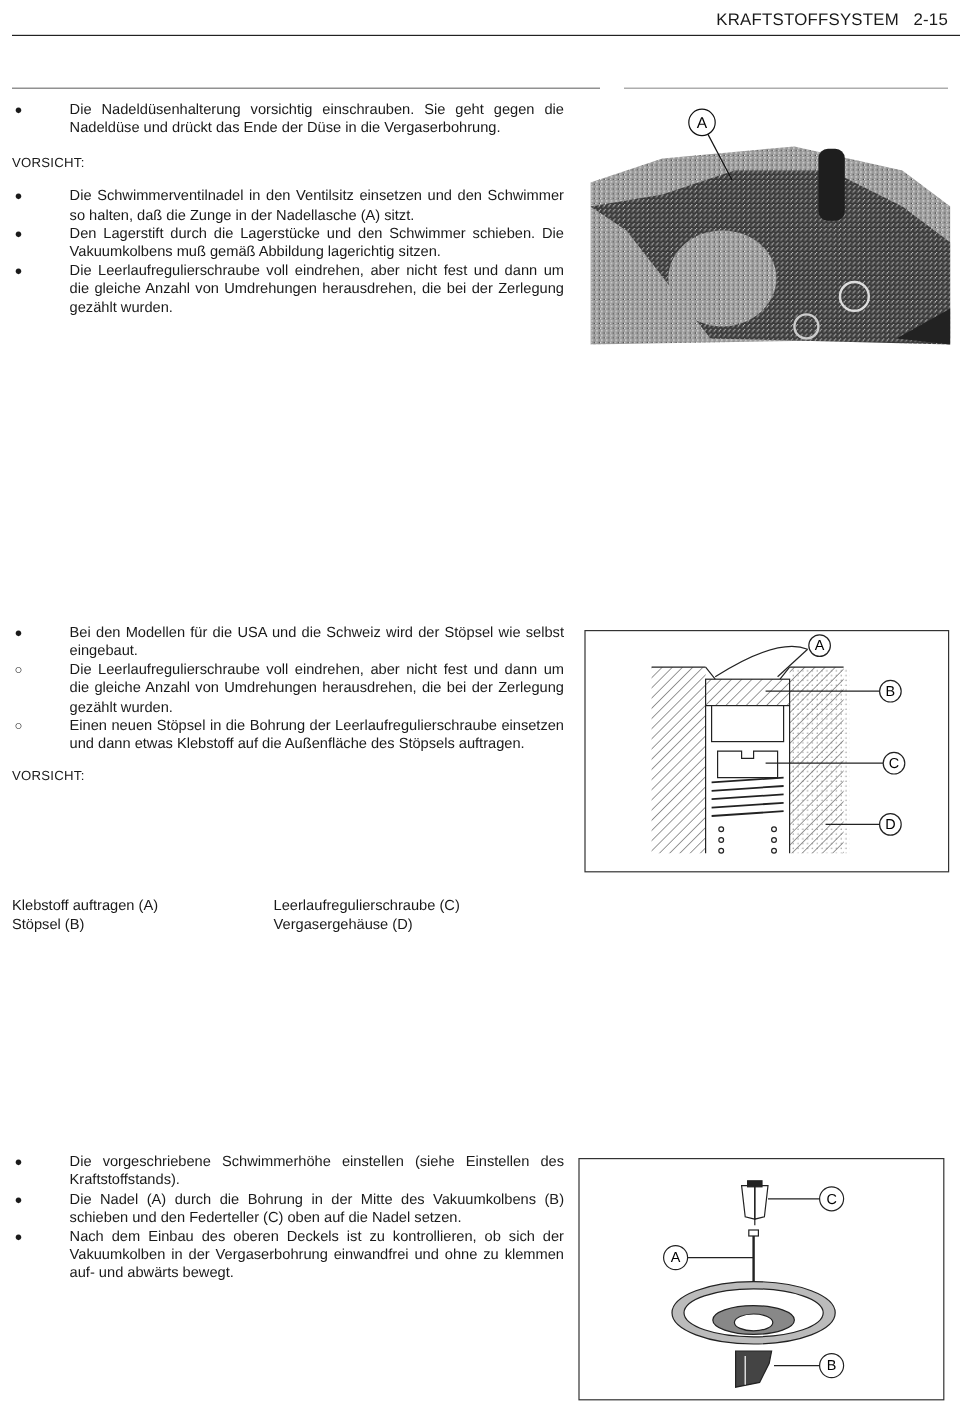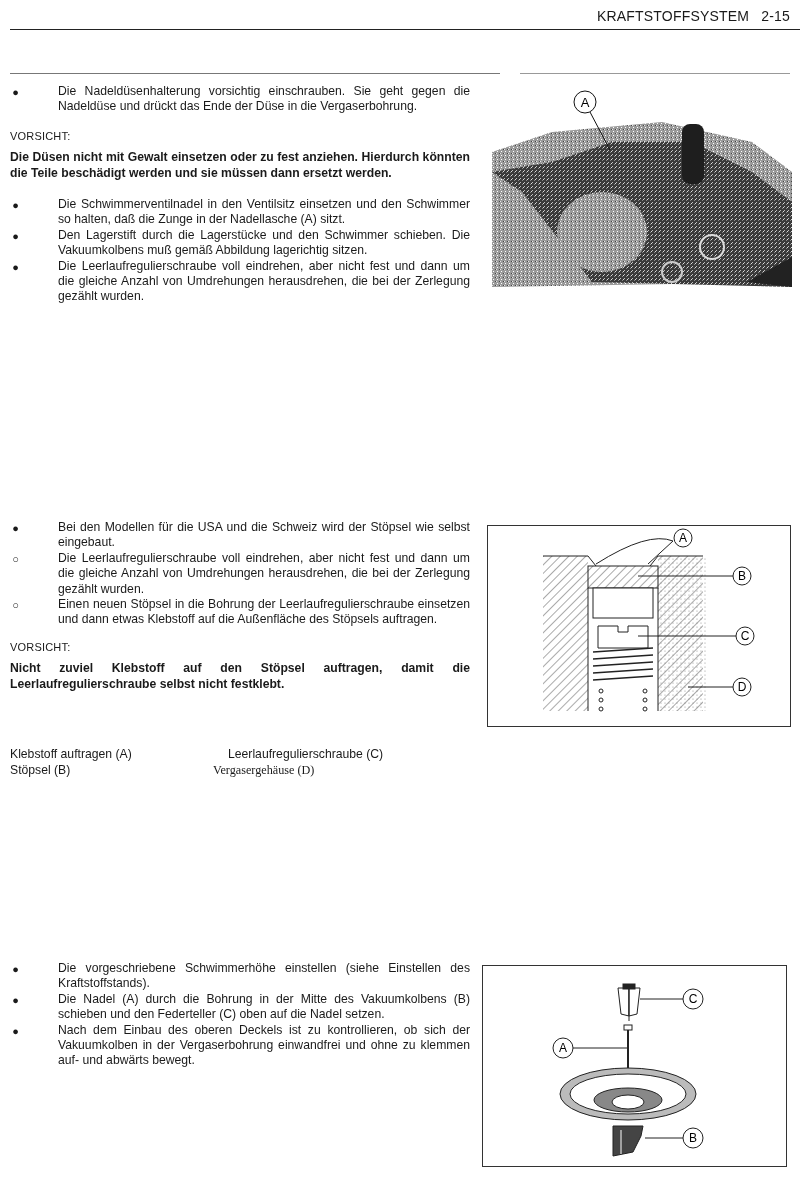--- a/index.html
+++ b/index.html
@@ -32,21 +32,20 @@
 <div class="rule-top"></div>
 <div class="rule-2"></div>
 <div class="rule-2b"></div>
 
 <div class="col" style="top:84px;">
   <div class="item">
     <span class="bullet">●</span>
     <div class="txt">Die Nadeldüsenhalterung vorsichtig einschrauben. Sie geht gegen die Nadeldüse und drückt das Ende der Düse in die Vergaserbohrung.</div>
   </div>
   <div class="caution-head" style="margin-top:14px;">VORSICHT:</div>
-  <div class="caution-body">Die Düsen nicht mit Gewalt einsetzen oder zu fest anziehen. Hierdurch könnten die Teile beschädigt werden und sie müssen dann ersetzt werden.</div>
   <div style="height:6px"></div>
   <div class="item">
     <span class="bullet">●</span>
     <div class="txt">Die Schwimmerventilnadel in den Ventilsitz einsetzen und den Schwimmer so halten, daß die Zunge in der Nadellasche (A) sitzt.</div>
   </div>
   <div class="item">
     <span class="bullet">●</span>
     <div class="txt">Den Lagerstift durch die Lagerstücke und den Schwimmer schieben. Die Vakuumkolbens muß gemäß Abbildung lagerichtig sitzen.</div>
   </div>
   <div class="item">
@@ -91,28 +90,27 @@
   </div>
   <div class="item">
     <span class="bullet">○</span>
     <div class="txt">Die Leerlaufregulierschraube voll eindrehen, aber nicht fest und dann um die gleiche Anzahl von Umdrehungen herausdrehen, die bei der Zerlegung gezählt wurden.</div>
   </div>
   <div class="item">
     <span class="bullet">○</span>
     <div class="txt">Einen neuen Stöpsel in die Bohrung der Leerlaufregulierschraube einsetzen und dann etwas Klebstoff auf die Außenfläche des Stöpsels auftragen.</div>
   </div>
   <div class="caution-head">VORSICHT:</div>
-  <div class="caution-body">Nicht zuviel Klebstoff auf den Stöpsel auftragen, damit die Leerlaufregulierschraube selbst nicht festklebt.</div>
 </div>
 
 <div class="legend">
   <span class="cell" style="left:0;top:0;">Klebstoff auftragen (A)</span>
   <span class="cell" style="left:0;top:16px;">Stöpsel (B)</span>
   <span class="cell" style="left:218px;top:0;">Leerlaufregulierschraube (C)</span>
-  <span class="cell" style="left:203px;top:16px;font-family:Liberation Serif, serif;">Vergasergehäuse (D)</span>
+  <span class="cell" style="left:218px;top:16px;">Vergasergehäuse (D)</span>
 </div>
 
 <div class="figure" style="left:487px; top:525px; width:302px; height:200px;">
   <svg width="302" height="200" viewBox="0 0 302 200">
     <defs>
       <pattern id="hatch" width="6" height="6" patternUnits="userSpaceOnUse" patternTransform="rotate(45)">
         <line x1="0" y1="0" x2="0" y2="6" stroke="#555" stroke-width="1"></line>
       </pattern>
       <pattern id="dots" width="4" height="4" patternUnits="userSpaceOnUse">
         <circle cx="1" cy="1" r="0.6" fill="#777"></circle>

